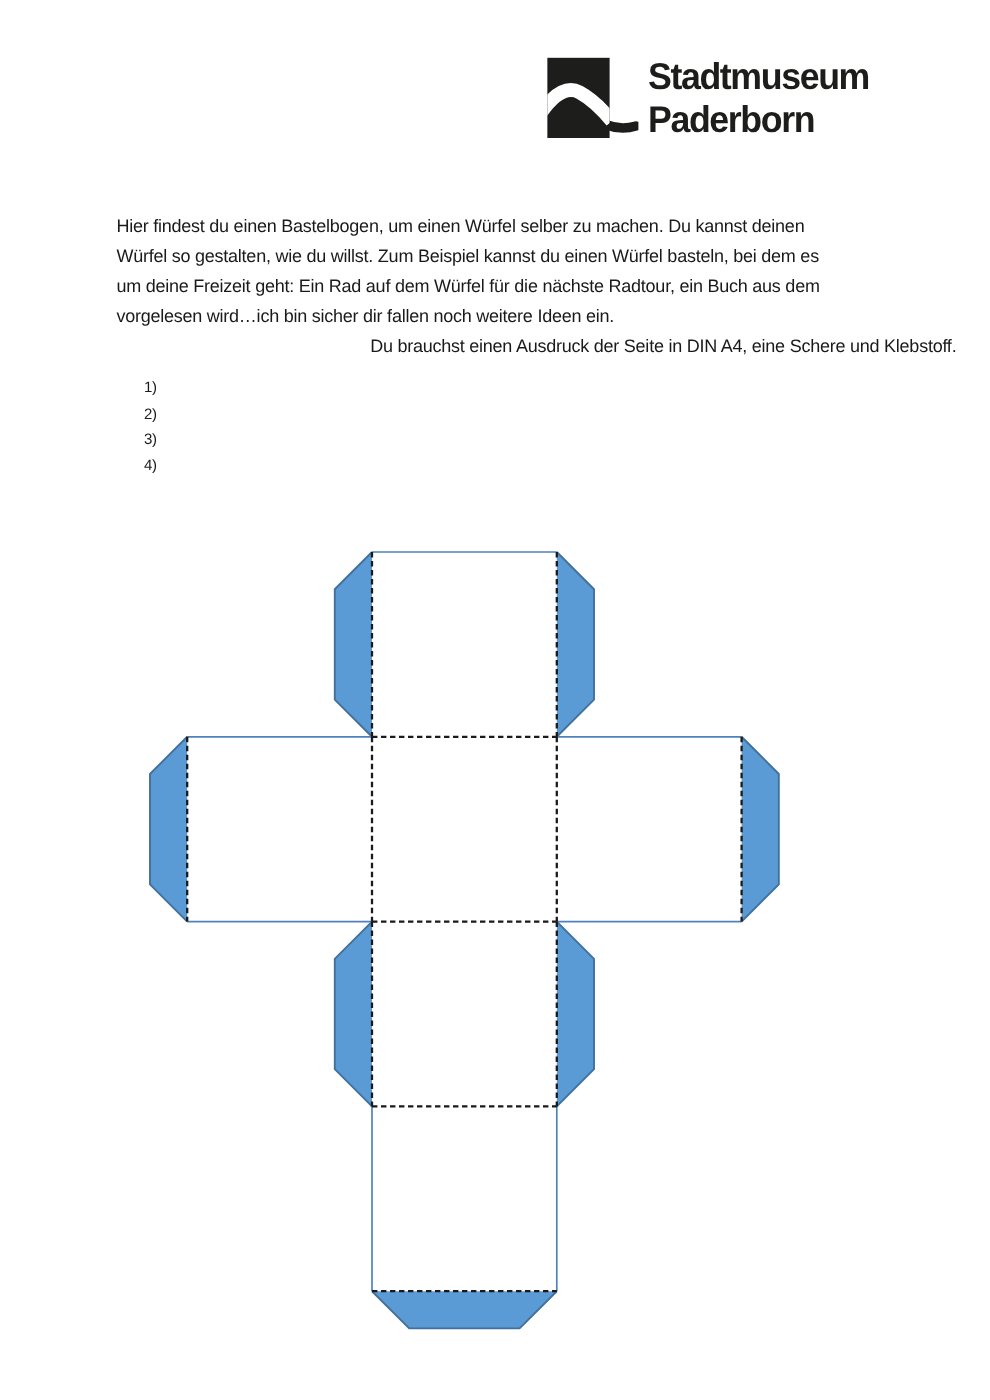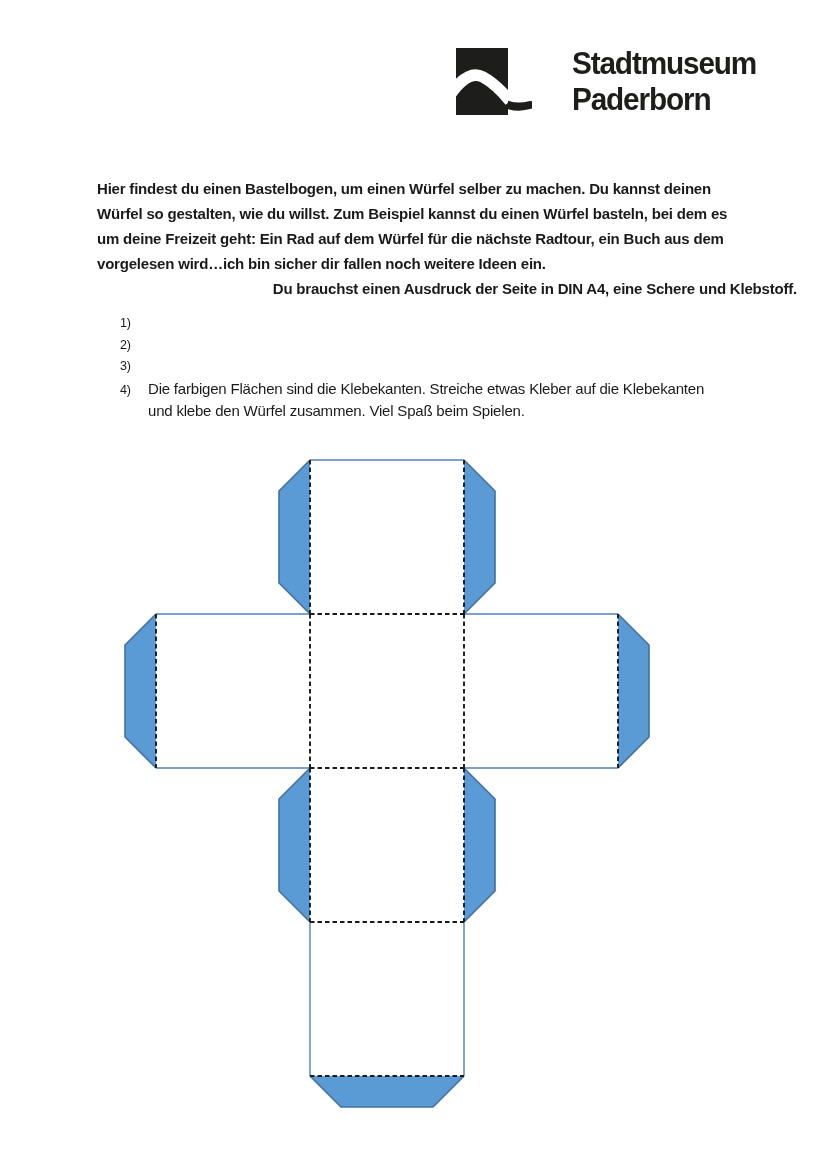--- a/index.html
+++ b/index.html
@@ -15,21 +15,20 @@
     margin: 0 auto;
   }
 
   
   .logo {
     position: absolute;
     left: 456px;
     top: 48px;
     display: flex;
     align-items: flex-start;
-    gap: 32px;
   }
   .logo-mark { display: block; }
   .logo-text {
     margin-left: 8px;
     margin-top: -2px;
     font-weight: 700;
     font-size: 31px;
     line-height: 36px;
     letter-spacing: -1.2px;
     color: #1d1d1b;
@@ -41,21 +40,20 @@
   
   .para {
     position: absolute;
     left: 97px;
     width: 700px;
     font-size: 15px;
     line-height: 25px;
     letter-spacing: -0.2px;
     white-space: pre-line;
     color: #1a1a1a;
-    font-weight: bold;
   }
   .para-1 { top: 176px; }
   .para-2 { top: 276px; text-align: right; }
 
   .steps {
     position: absolute;
     left: 120px;
     top: 313px;
     width: 660px;
     list-style: none;
@@ -115,22 +113,20 @@
       <span class="num">1)</span>
     </div>
     <div class="step">
       <span class="num">2)</span>
     </div>
     <div class="step">
       <span class="num">3)</span>
     </div>
     <div class="step">
       <span class="num">4)</span>
-      <span class="txt">Die farbigen Flächen sind die Klebekanten. Streiche etwas Kleber auf die Klebekanten
-und klebe den Würfel zusammen. Viel Spaß beim Spielen.</span>
     </div>
   </div>
 
   <svg class="net" width="825" height="1167" viewBox="0 0 825 1167">
 
     <g fill="#5b9bd5" stroke="#41719c" stroke-width="1.6" stroke-linejoin="miter">
       <path d="M310 460 L279 491 L279 583 L310 614"></path>
       <path d="M464 460 L495 491 L495 583 L464 614"></path>
       <path d="M156 614 L125 645 L125 737 L156 768"></path>
       <path d="M618 614 L649 645 L649 737 L618 768"></path>

